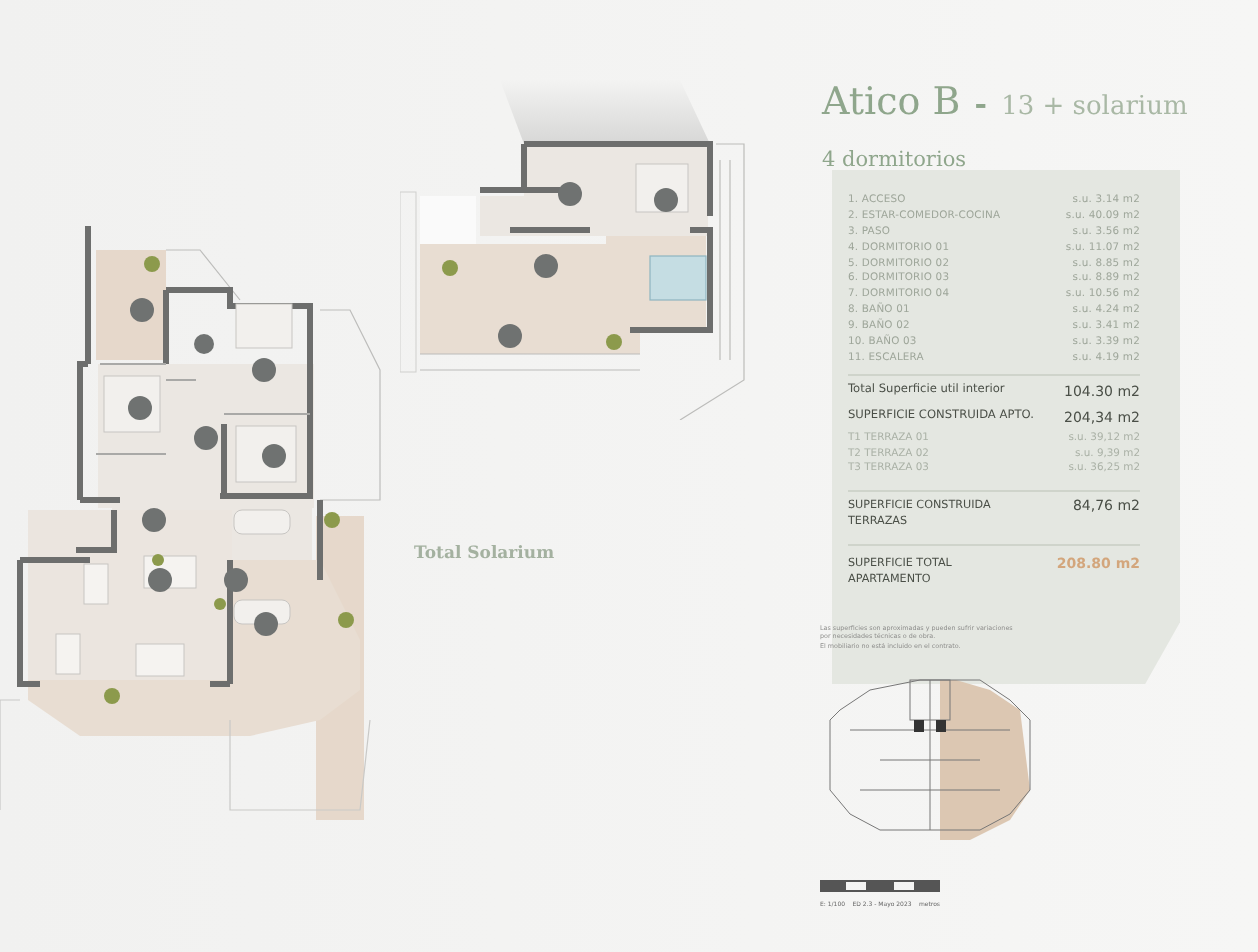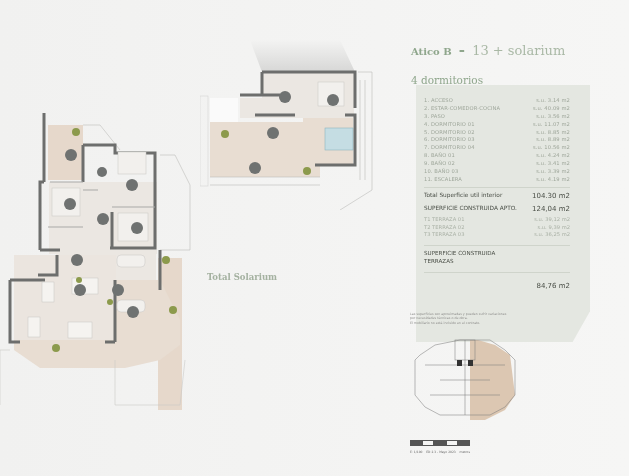--- a/index.html
+++ b/index.html
@@ -6,40 +6,40 @@
   html, body { width: 629px; height: 476px; overflow: hidden; }
   body {
     background: #f3f3f2;
     font-family: "DejaVu Sans", sans-serif;
     position: relative;
   }
   .page { position: absolute; left: 0; top: 0; width: 629px; height: 476px; background: linear-gradient(90deg,#f1f1f0 0%,#f4f4f3 60%,#f6f6f5 100%); }
 
   
   .title { position: absolute; left: 411px; top: 40px; font-family: "DejaVu Serif", serif; color: #8fa68c; white-space: nowrap; }
-  .title .main { font-size: 10px; font-weight: bold; }
+  .title .main { font-size: 19px; font-weight: normal; }
   .title .dash { font-size: 15px; font-weight: bold; margin: 0 2px; }
   .title .sub { font-size: 13px; color: #a9b8a5; }
   .subtitle { position: absolute; left: 411px; top: 74px; font-family: "DejaVu Serif", serif; font-size: 10.5px; color: #8fa68c; }
 
   
   .panel {
     position: absolute; left: 416px; top: 85px; width: 174px; height: 257px;
     background: #e4e7e1;
     clip-path: polygon(0 0,100% 0,100% 88%,90% 100%,0 100%);
   }
   .rows { position: absolute; left: 8px; top: 12px; width: 146px; }
   .row { display: flex; justify-content: space-between; height: 7.9px; font-size: 5.2px; color: #9ea69a; line-height: 7.9px; letter-spacing: 0.1px; }
   .row .val { white-space: nowrap; }
   .sep { position: absolute; left: 8px; width: 146px; height: 1px; background: #cfd4cb; }
   .total-row { position: absolute; left: 8px; width: 146px; display: flex; justify-content: space-between; font-size: 5.8px; color: #4a4f47; }
   .total-row .val { font-size: 7px; }
   .ter-row { display: flex; justify-content: space-between; height: 7.6px; font-size: 5.2px; color: #aab1a6; line-height: 7.6px; }
   .big-row { position: absolute; left: 8px; width: 146px; display: flex; justify-content: space-between; font-size: 5.6px; color: #4a4f47; line-height: 8px; }
-  .big-row .val { font-size: 7px; margin-top: 33px; }
+  .big-row .val { font-size: 7px; }
   .big-row .val.accent { color: #d3a67c; font-weight: bold; }
 
   .note { position: absolute; left: 410px; top: 312px; width: 110px; font-size: 3.2px; line-height: 4.4px; color: #8e8e8c; }
 
   
   svg { position: absolute; }
   .label-planta { position: absolute; left: 207px; top: 272px; font-family: "DejaVu Serif", serif; font-size: 8.5px; color: #a4b1a0; font-weight: bold; }
 
   .scale { position: absolute; left: 410px; top: 440px; width: 60px; }
   .scale-bar { height: 6px; display: flex; }
@@ -221,21 +221,21 @@
         </div>
     </div>
 
     <div class="sep" style="top:102px;"></div>
     <div class="total-row" style="top:107px;">
       <span>Total Superficie util interior</span>
       <span class="val">104.30 m2</span>
     </div>
     <div class="total-row" style="top:120px;">
       <span>SUPERFICIE CONSTRUIDA APTO.</span>
-      <span class="val">124,04 m2</span>
+      <span class="val">204,34 m2</span>
     </div>
 
     <div style="position:absolute;left:8px;top:131px;width:146px;">
       <div class="ter-row">
           <span>T1 TERRAZA 01</span>
           <span><span>s.u.</span> <span>39,12 m2</span></span>
         </div>
       <div class="ter-row">
           <span>T2 TERRAZA 02</span>
           <span><span>s.u.</span> <span>9,39 m2</span></span>
@@ -246,20 +246,24 @@
         </div>
     </div>
 
     <div class="sep" style="top:160px;"></div>
     <div class="big-row" style="top:164px;">
       <span><span>SUPERFICIE CONSTRUIDA</span><br><span>TERRAZAS</span></span>
       <span class="val">84,76 m2</span>
     </div>
 
     <div class="sep" style="top:187px;"></div>
+    <div class="big-row" style="top:193px;">
+      <span><span>SUPERFICIE TOTAL</span><br><span>APARTAMENTO</span></span>
+      <span class="val accent">208.80 m2</span>
+    </div>
   </div>
 
   <div class="note">
     <div>Las superficies son aproximadas y pueden sufrir variaciones</div>
     <div>por necesidades técnicas o de obra.</div>
     <div>El mobiliario no está incluido en el contrato.</div>
   </div>
 
   <svg width="110" height="90" viewBox="0 0 110 90" style="left:410px;top:335px;">
     <polygon points="68,5 85,10 100,20 105,60 95,75 75,85 60,85 60,5" fill="#dcc7b2"></polygon>

